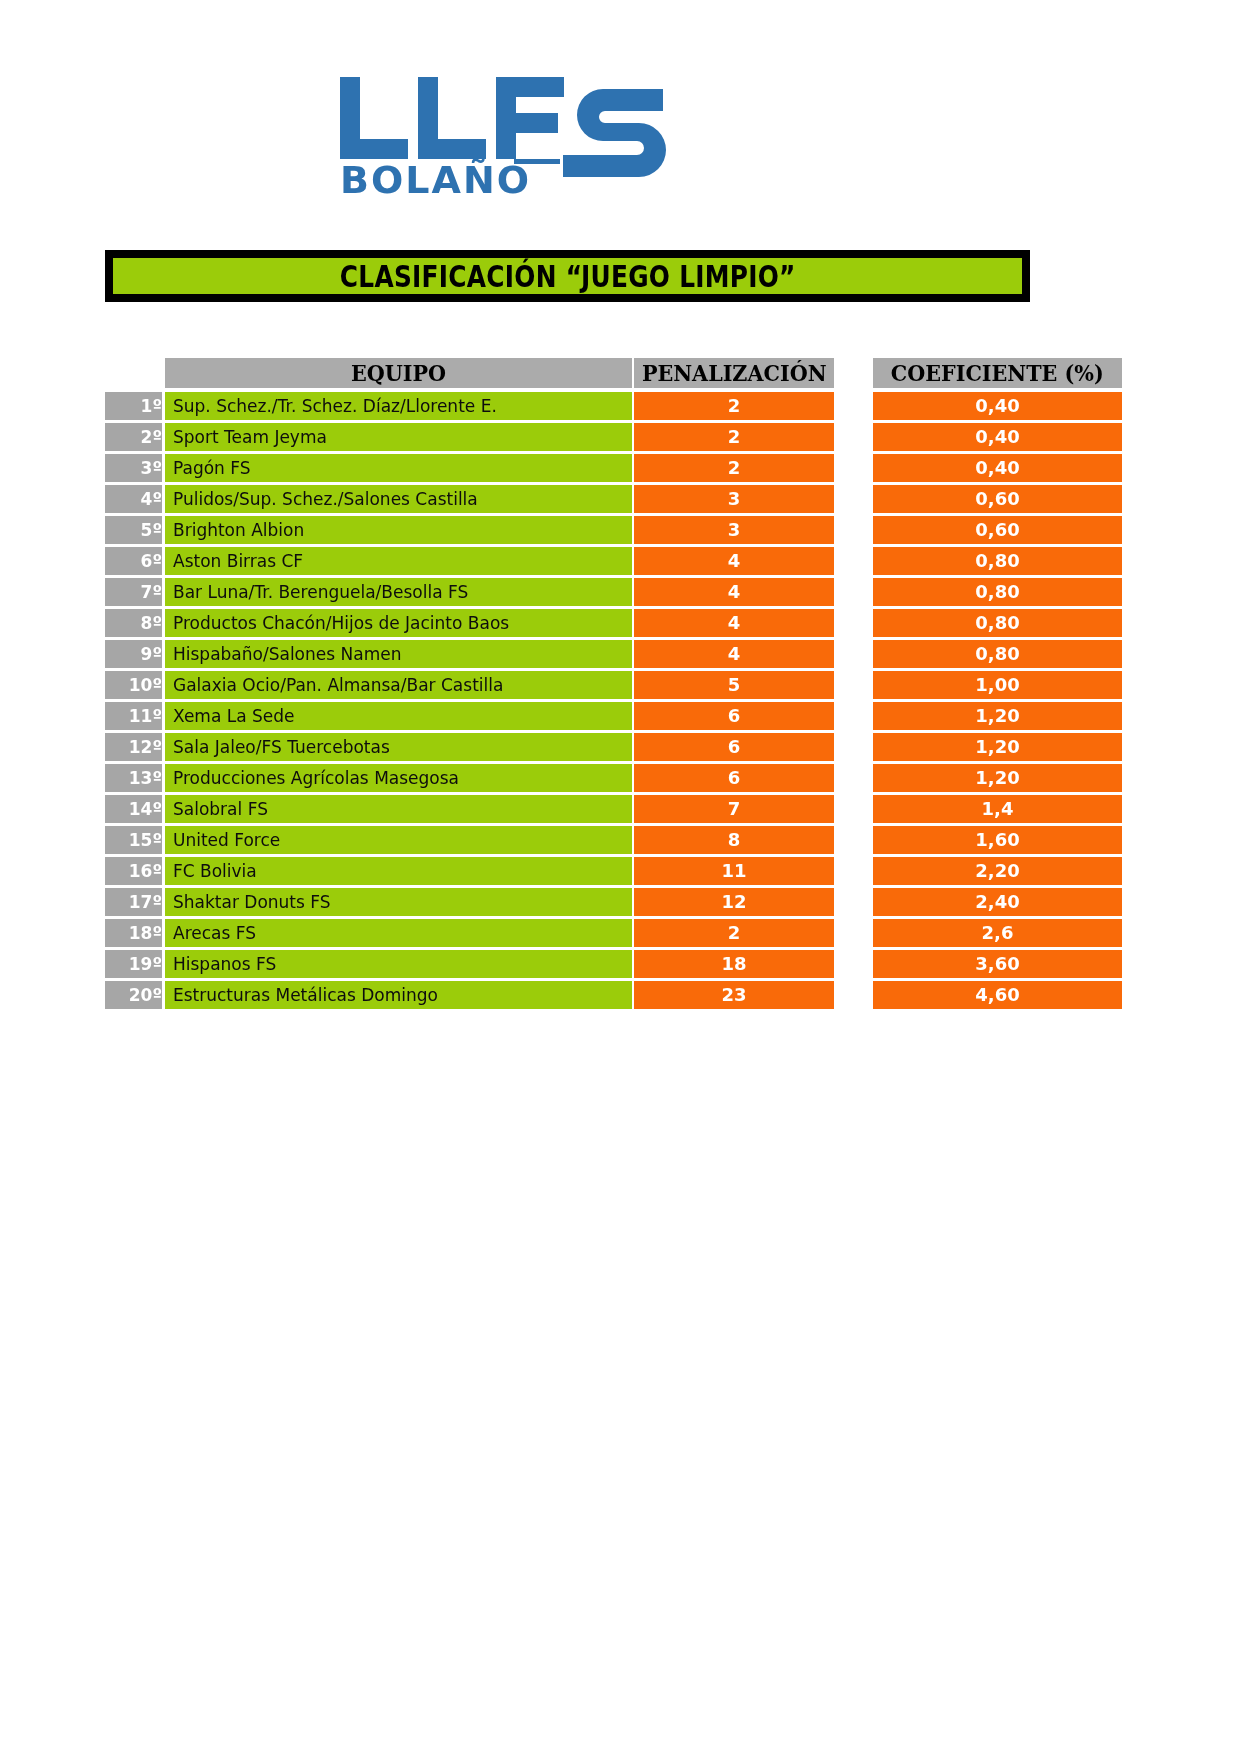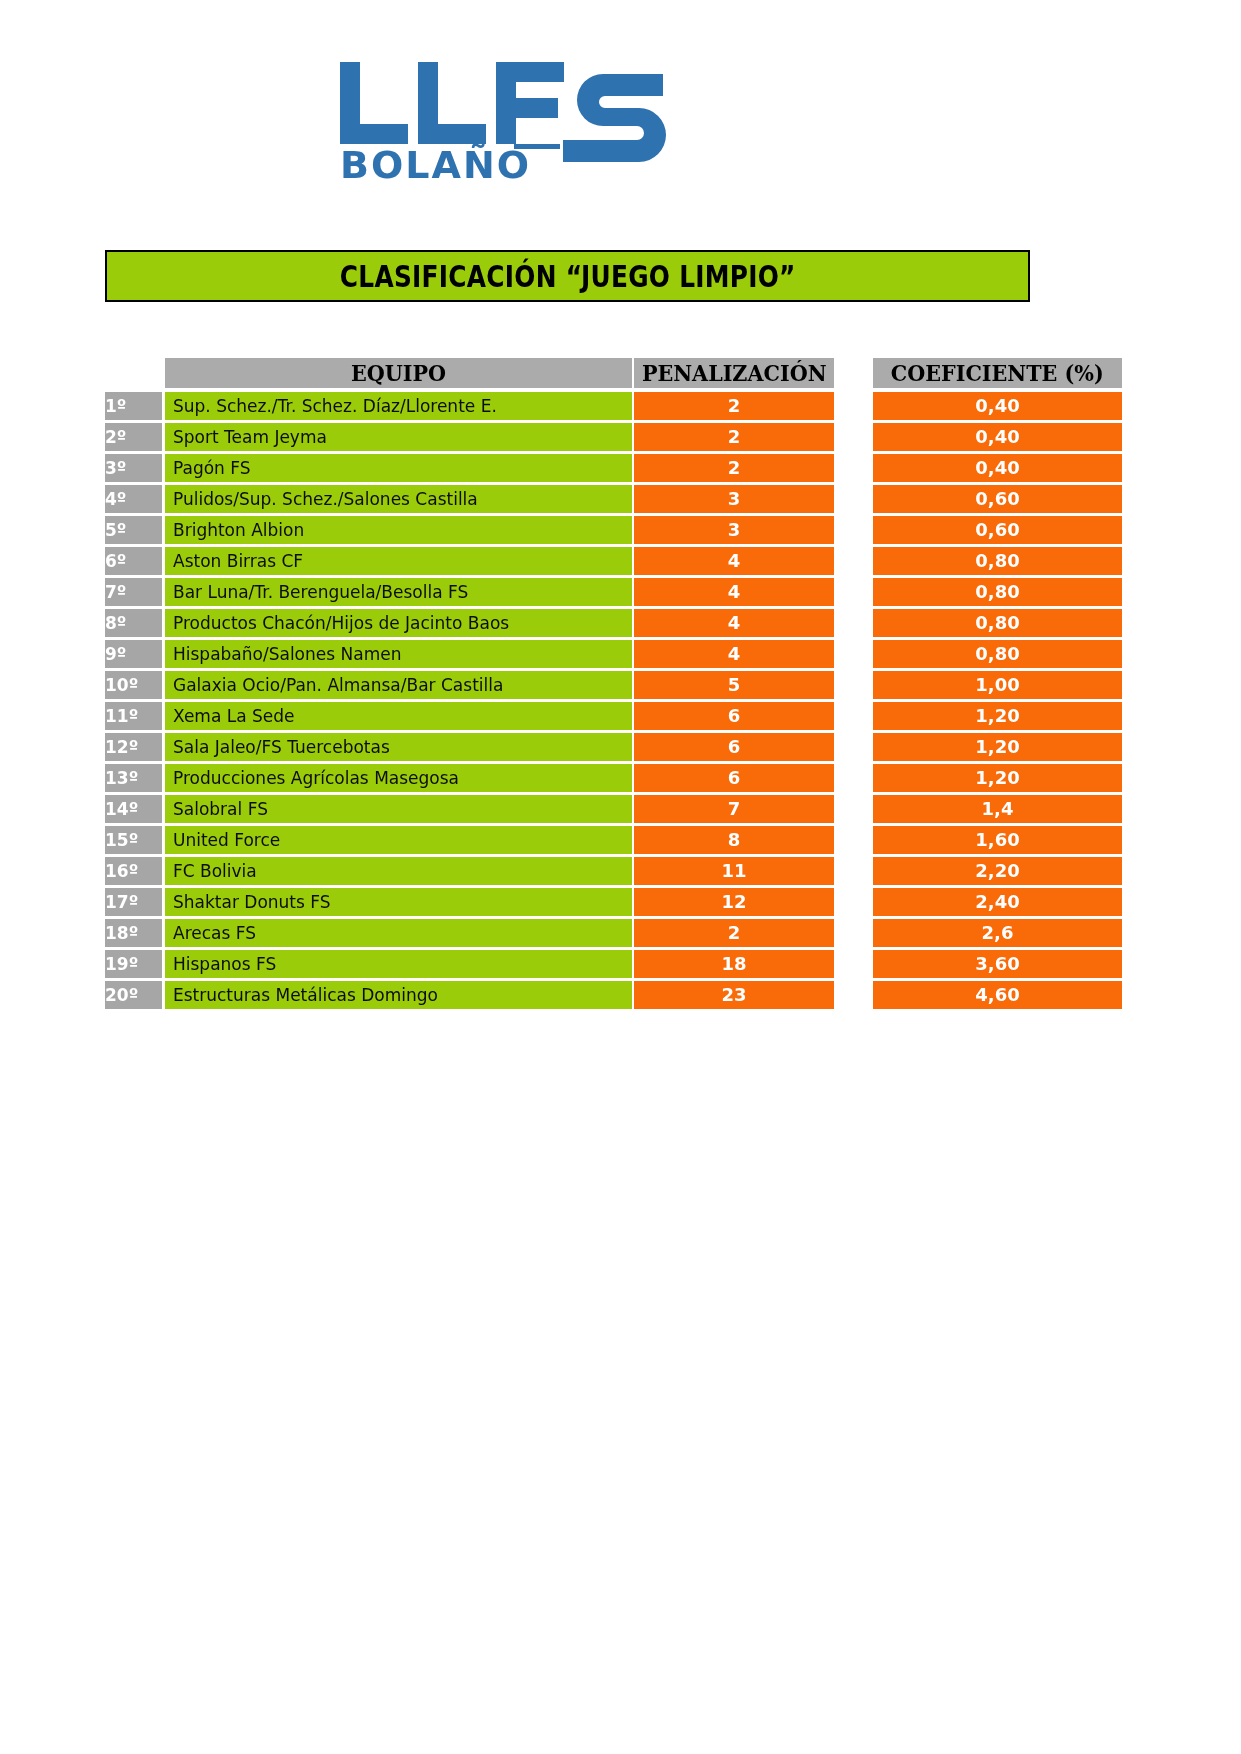--- a/index.html
+++ b/index.html
@@ -12,38 +12,38 @@
     height: 1754px;
     font-family: "DejaVu Sans", sans-serif;
     position: relative;
     overflow: hidden;
   }
 
   
   .logo-wrap {
     position: absolute;
     left: 0;
-    top: 48px;
+    top: 63px;
     width: 995px;
     height: 145px;
   }
   .logo-svg {
     display: block;
     margin: 0 auto;
   }
 
   
   .title-banner {
     position: absolute;
     left: 105px;
     top: 250px;
     width: 925px;
     height: 52px;
     background: #9BCC0A;
-    border: 2px solid #000000;
+    border: 8px solid #000000;
     box-sizing: border-box;
     display: flex;
     align-items: center;
     justify-content: center;
   }
   .title-text {
     font-family: "DejaVu Sans Condensed", "Liberation Sans Narrow", "Liberation Sans", sans-serif;
     font-weight: bold;
     font-size: 30px;
     color: #000000;
@@ -126,21 +126,21 @@
     transform: scaleX(0.94);
   }
 
   
   .rank-badge {
     background: #A6A6A6;
     width: 100%;
     height: 100%;
     display: flex;
     align-items: center;
-    justify-content: flex-start;
+    justify-content: flex-end;
     box-sizing: border-box;
   }
   .rank-badge span {
     font-family: "DejaVu Sans", sans-serif;
     font-weight: bold;
     font-size: 17px;
     color: #ffffff;
     line-height: 1;
   }
 

